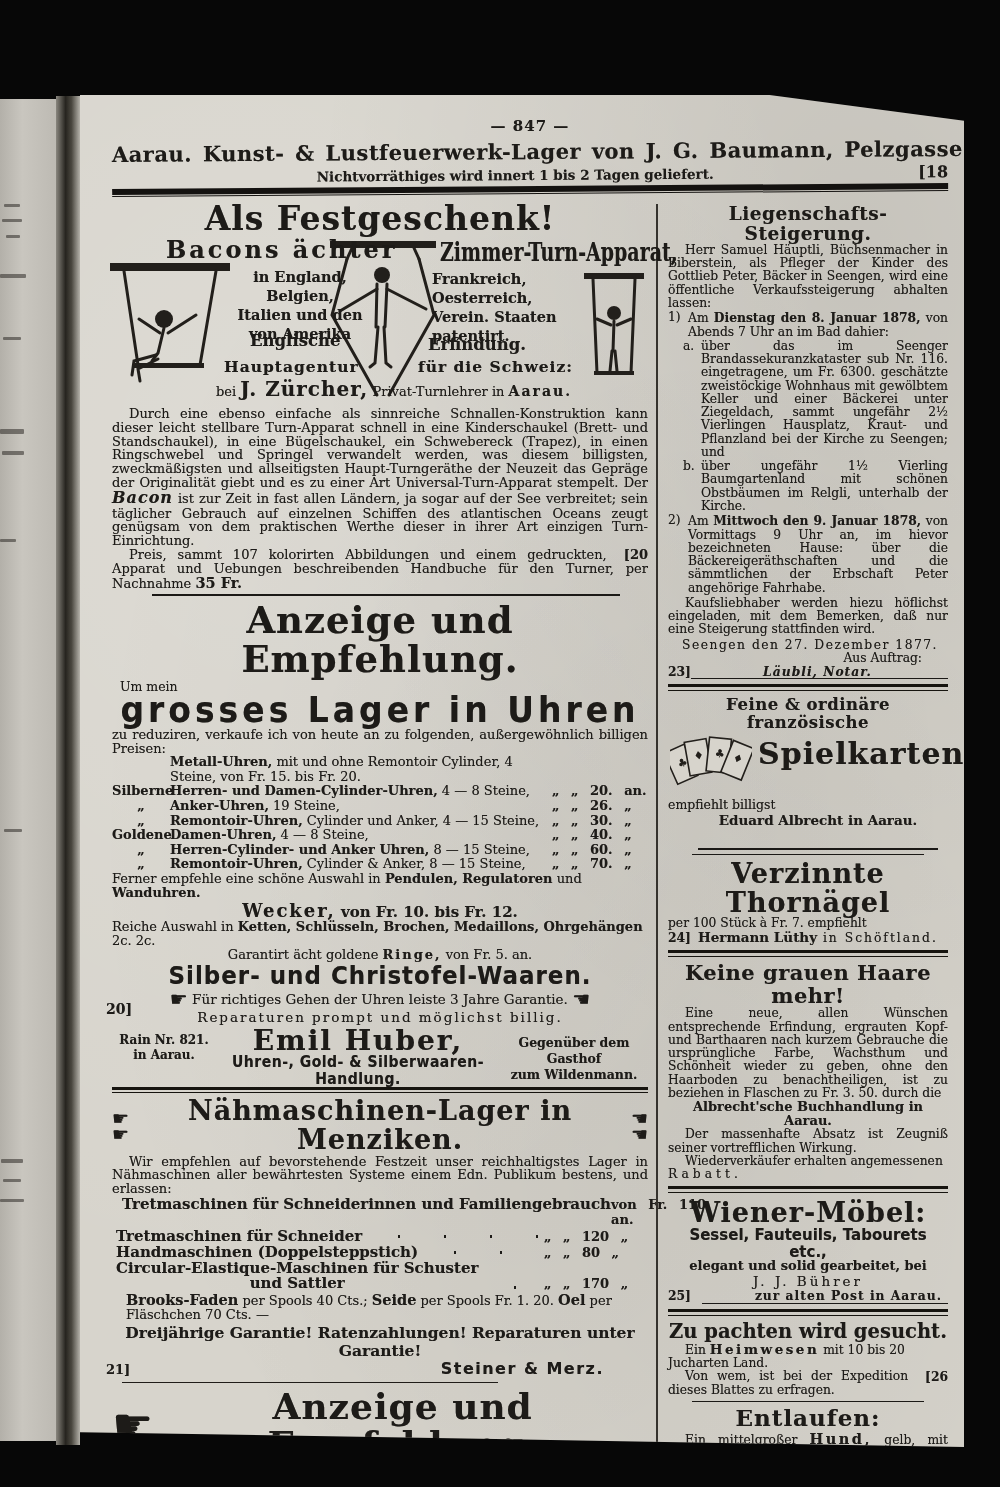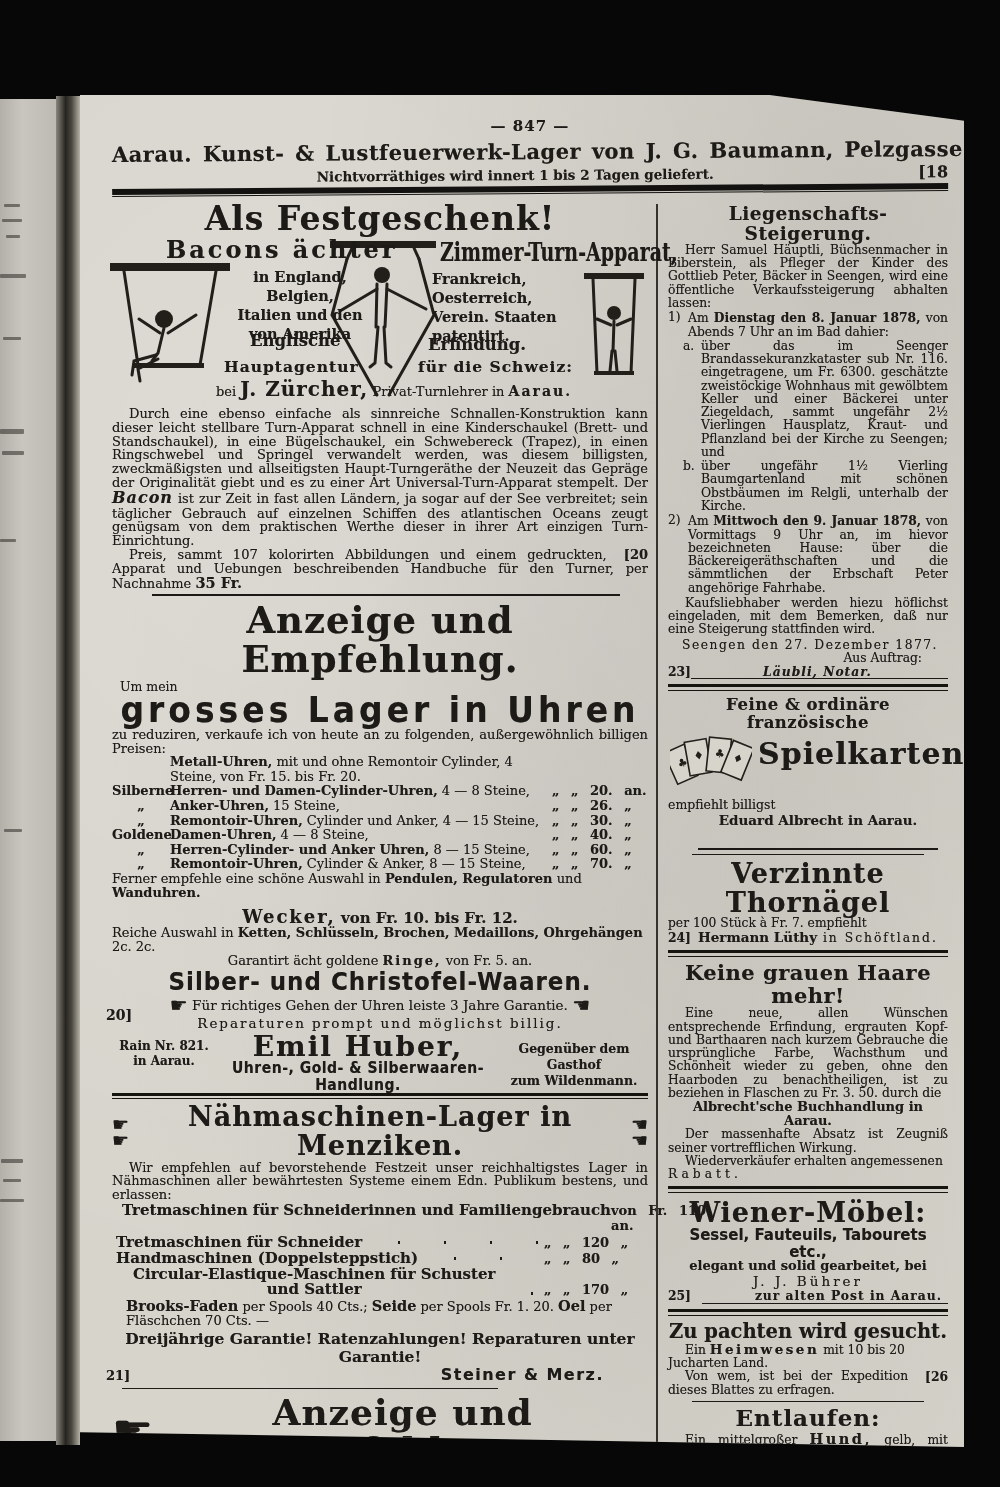--- a/index.html
+++ b/index.html
@@ -56,21 +56,21 @@
   .agent .city{font-size:14px;font-weight:bold;letter-spacing:2px;}
   .rule-thin{border-top:2px solid #1b1916;margin:3px 28px 5px 40px;}
   
   .anz-title{font-size:37px;font-weight:bold;text-align:center;letter-spacing:1px;margin-top:4px;}
   .um{font-size:12.5px;margin:0 0 0 8px;}
   .lager{font-size:33px;font-weight:bold;text-align:center;letter-spacing:4px;font-family:"DejaVu Sans","Liberation Sans",sans-serif;transform:scaleY(1.1);}
   .u-row{display:flex;align-items:baseline;line-height:14.6px;}
   .u-pre{flex:none;width:58px;font-weight:bold;}
   .u-lab{flex:1;}
   .u-price{flex:none;width:96px;font-weight:bold;word-spacing:7px;}
-  .wecker-line{text-align:center;margin-top:7px;}
+  .wecker-line{text-align:center;margin-top:1px;}
   .wecker-line .w{font-size:18px;font-weight:bold;letter-spacing:2px;}
   .wecker-line .wt{font-size:15px;font-weight:bold;}
   .silber{font-size:23px;font-weight:bold;text-align:center;letter-spacing:1px;margin-top:2px;font-family:"DejaVu Sans","Liberation Sans",sans-serif;transform:scaleY(1.05);}
   .gar-row{position:relative;text-align:center;font-size:13.5px;margin-top:1px;}
   .gar-row .hand{font-size:20px;vertical-align:-2px;}
   .ref20{position:absolute;left:-6px;top:13px;font-weight:bold;font-size:14px;}
   .huber-row{display:flex;align-items:flex-start;margin-top:2px;}
   .huber-addr{flex:none;width:104px;font-size:12px;font-weight:bold;text-align:center;line-height:1.25;padding-top:6px;}
   .huber-mid{flex:1;text-align:center;}
   .huber-name{font-size:28px;font-weight:bold;letter-spacing:2px;line-height:1;}
@@ -251,21 +251,21 @@
               <span class="u-lab"><span class="b">Metall-Uhren,</span><span> mit und ohne Remontoir Cylinder, 4 Steine, von Fr. 15. bis Fr. 20.</span></span>
               <span class="u-price"></span>
             </div>
       <div class="u-row">
               <span class="u-pre">Silberne</span>
               <span class="u-lab"><span class="b">Herren- und Damen-Cylinder-Uhren,</span><span> 4 — 8 Steine,</span></span>
               <span class="u-price">„ „ 20. an.</span>
             </div>
       <div class="u-row">
               <span class="u-pre" style="text-align:center">„</span>
-              <span class="u-lab"><span class="b">Anker-Uhren,</span><span> 15 Steine,</span></span>
+              <span class="u-lab"><span class="b">Anker-Uhren,</span><span> 19 Steine,</span></span>
               <span class="u-price">„ „ 26. „</span>
             </div>
       <div class="u-row">
               <span class="u-pre" style="text-align:center">„</span>
               <span class="u-lab"><span class="b">Remontoir-Uhren,</span><span> Cylinder und Anker, 4 — 15 Steine,</span></span>
               <span class="u-price">„ „ 30. „</span>
             </div>
       <div class="u-row">
               <span class="u-pre">Goldene</span>
               <span class="u-lab"><span class="b">Damen-Uhren,</span><span> 4 — 8 Steine,</span></span>
@@ -332,21 +332,21 @@
               <span class="n-lab" style="margin-left:4px">Tretmaschinen für Schneider</span>
               <span class="n-dots"></span>
               <span class="n-price">„ „ 120 „</span>
             </div>
       <div class="n-row">
               <span class="n-lab" style="margin-left:4px">Handmaschinen (Doppelsteppstich)</span>
               <span class="n-dots"></span>
               <span class="n-price">„ „ 80 „</span>
             </div>
       <div class="n-row">
-        <span class="n-lab" style="margin-left:21px">
+        <span class="n-lab" style="margin-left:4px">
           <span style="display:block">Circular-Elastique-Maschinen für Schuster</span>
           <span style="display:block;text-align:center">und Sattler</span>
         </span>
         <span class="n-dots" style="align-self:flex-end"></span>
         <span class="n-price" style="align-self:flex-end">„ „ 170 „</span>
       </div>
       <p style="margin-left:14px"><span class="b" style="font-size:14.5px">Brooks-Faden</span><span> per Spools 40 Cts.; </span><span class="b" style="font-size:14.5px">Seide</span><span> per Spools Fr. 1. 20. </span><span class="b" style="font-size:14.5px">Oel</span><span> per Fläschchen 70 Cts. —</span></p>
       <p class="g-center">Dreijährige Garantie! Ratenzahlungen! Reparaturen unter</p>
       <p class="g-center" style="margin-top:0">Garantie!</p>
       <div class="sm-row">

